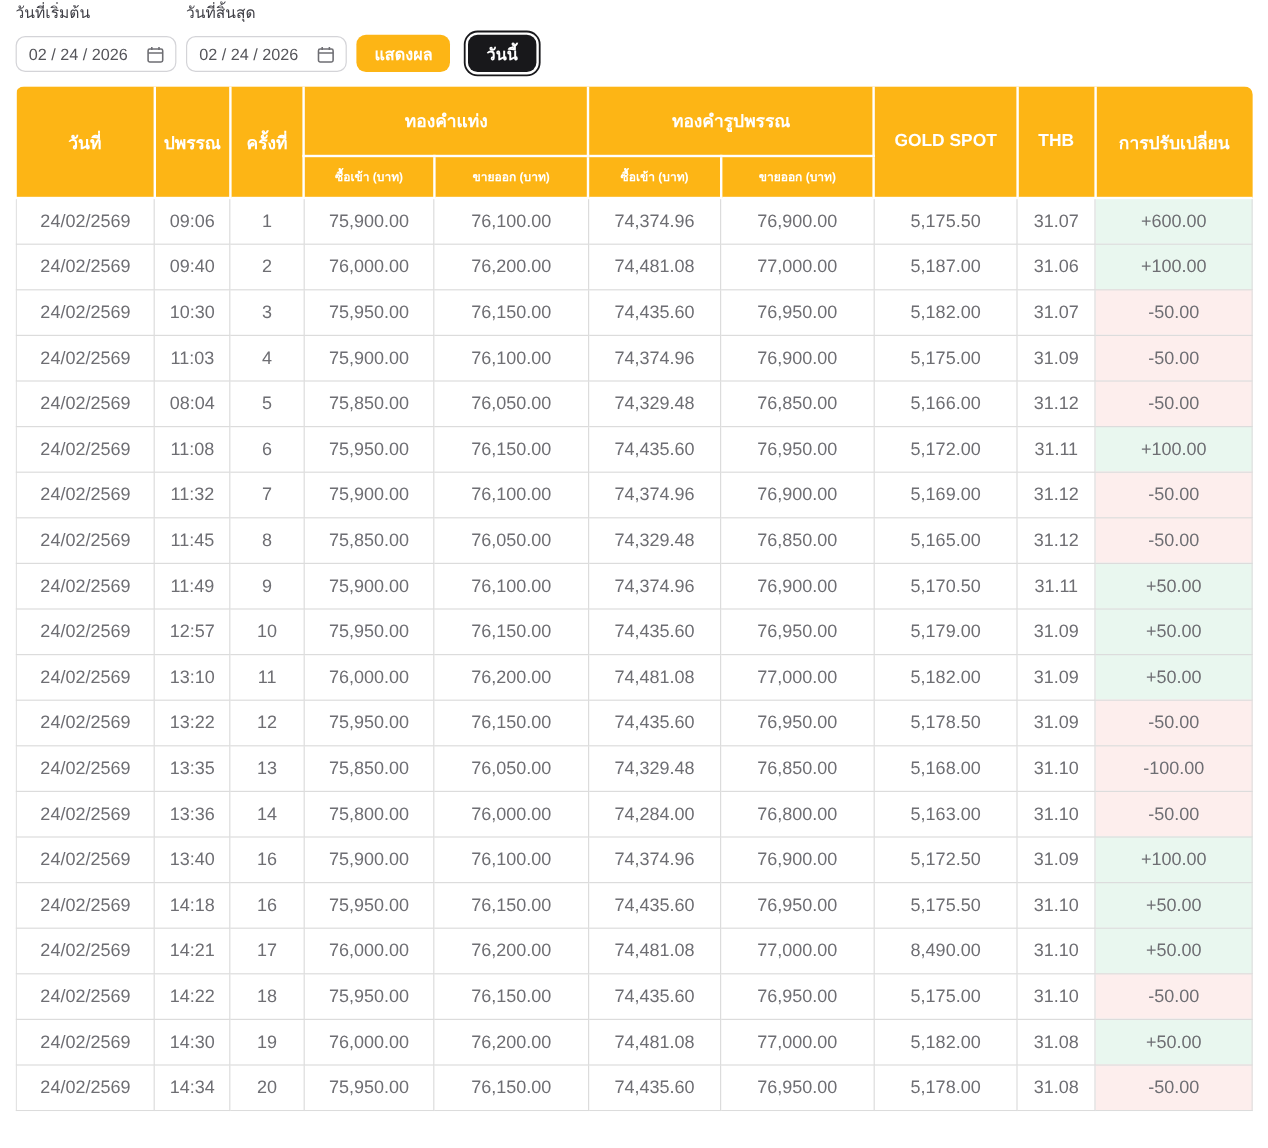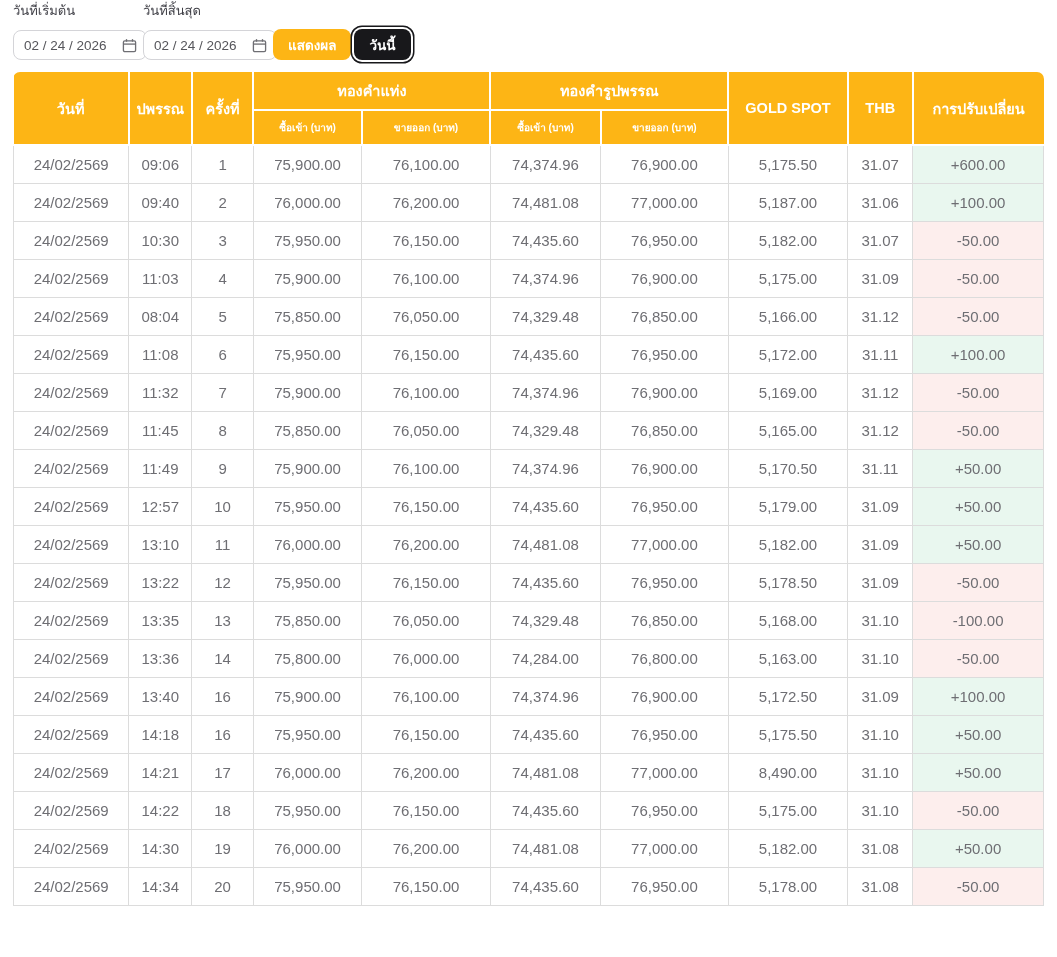--- a/index.html
+++ b/index.html
@@ -24,20 +24,21 @@
     font-size:17px;
     font-weight:bold;
     color:#58595B;
     margin:16px 0 10px 0;
   }
 
   
   .filter-bar{
     display:flex;
     align-items:flex-end;
+    gap:12px;
     margin-bottom:12px;
   }
   .field{display:flex;flex-direction:column;margin-right:-4px;}
   .field label{
     font-size:13px;
     color:#3F3F46;
     margin-bottom:9px;
   }
   .date-input{
     width:134px;height:30px;
@@ -71,21 +72,21 @@
     width:100%;
     border-collapse:collapse;
     table-layout:fixed;
   }
   thead th{
     background:var(--orange);
     color:#fff;
     font-size:14.5px;
     font-weight:bold;
     border:2px solid #fff;
-    padding:7px 4px;
+    padding:17px 4px;
   }
   thead tr:first-child th{border-top:0;}
   thead th:first-child{border-left:0;}
   thead th:last-child{border-right:0;}
   thead tr.sub-row th{font-size:10px;padding:9px 4px;}
   tbody td{
     border:1px solid var(--cell-border);
     text-align:center;
     font-size:15px;
     color:var(--text-gray);

